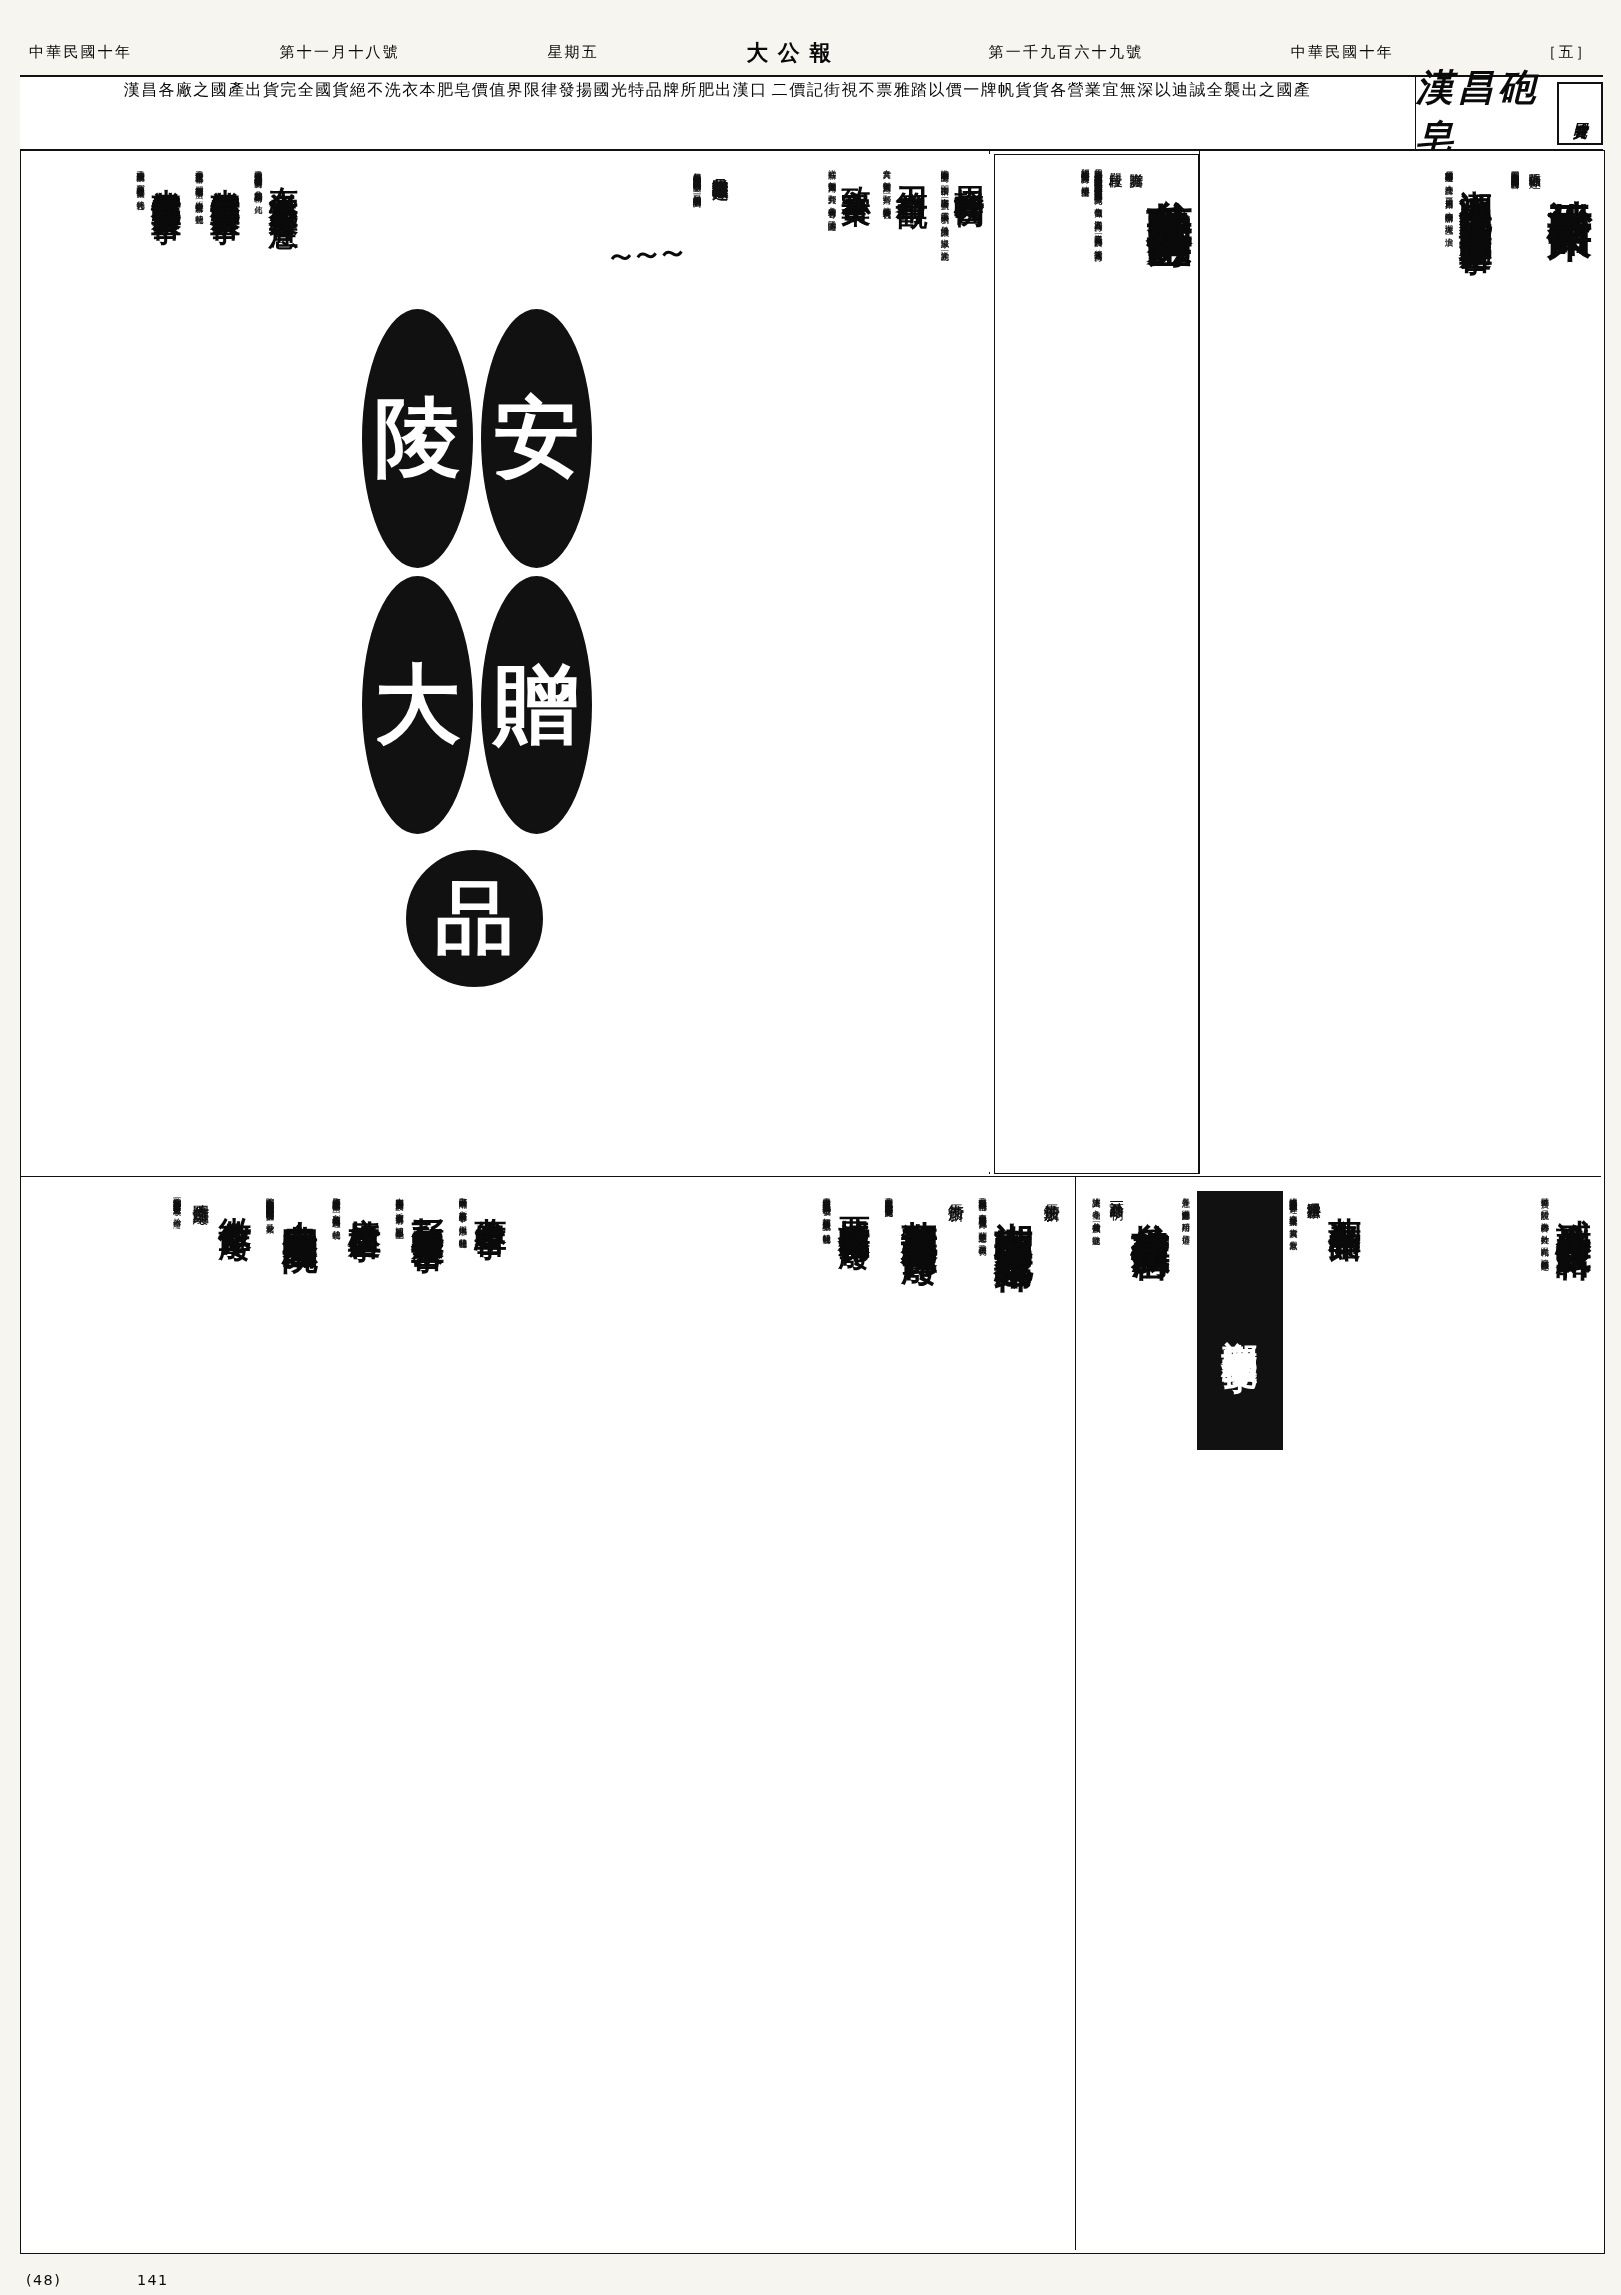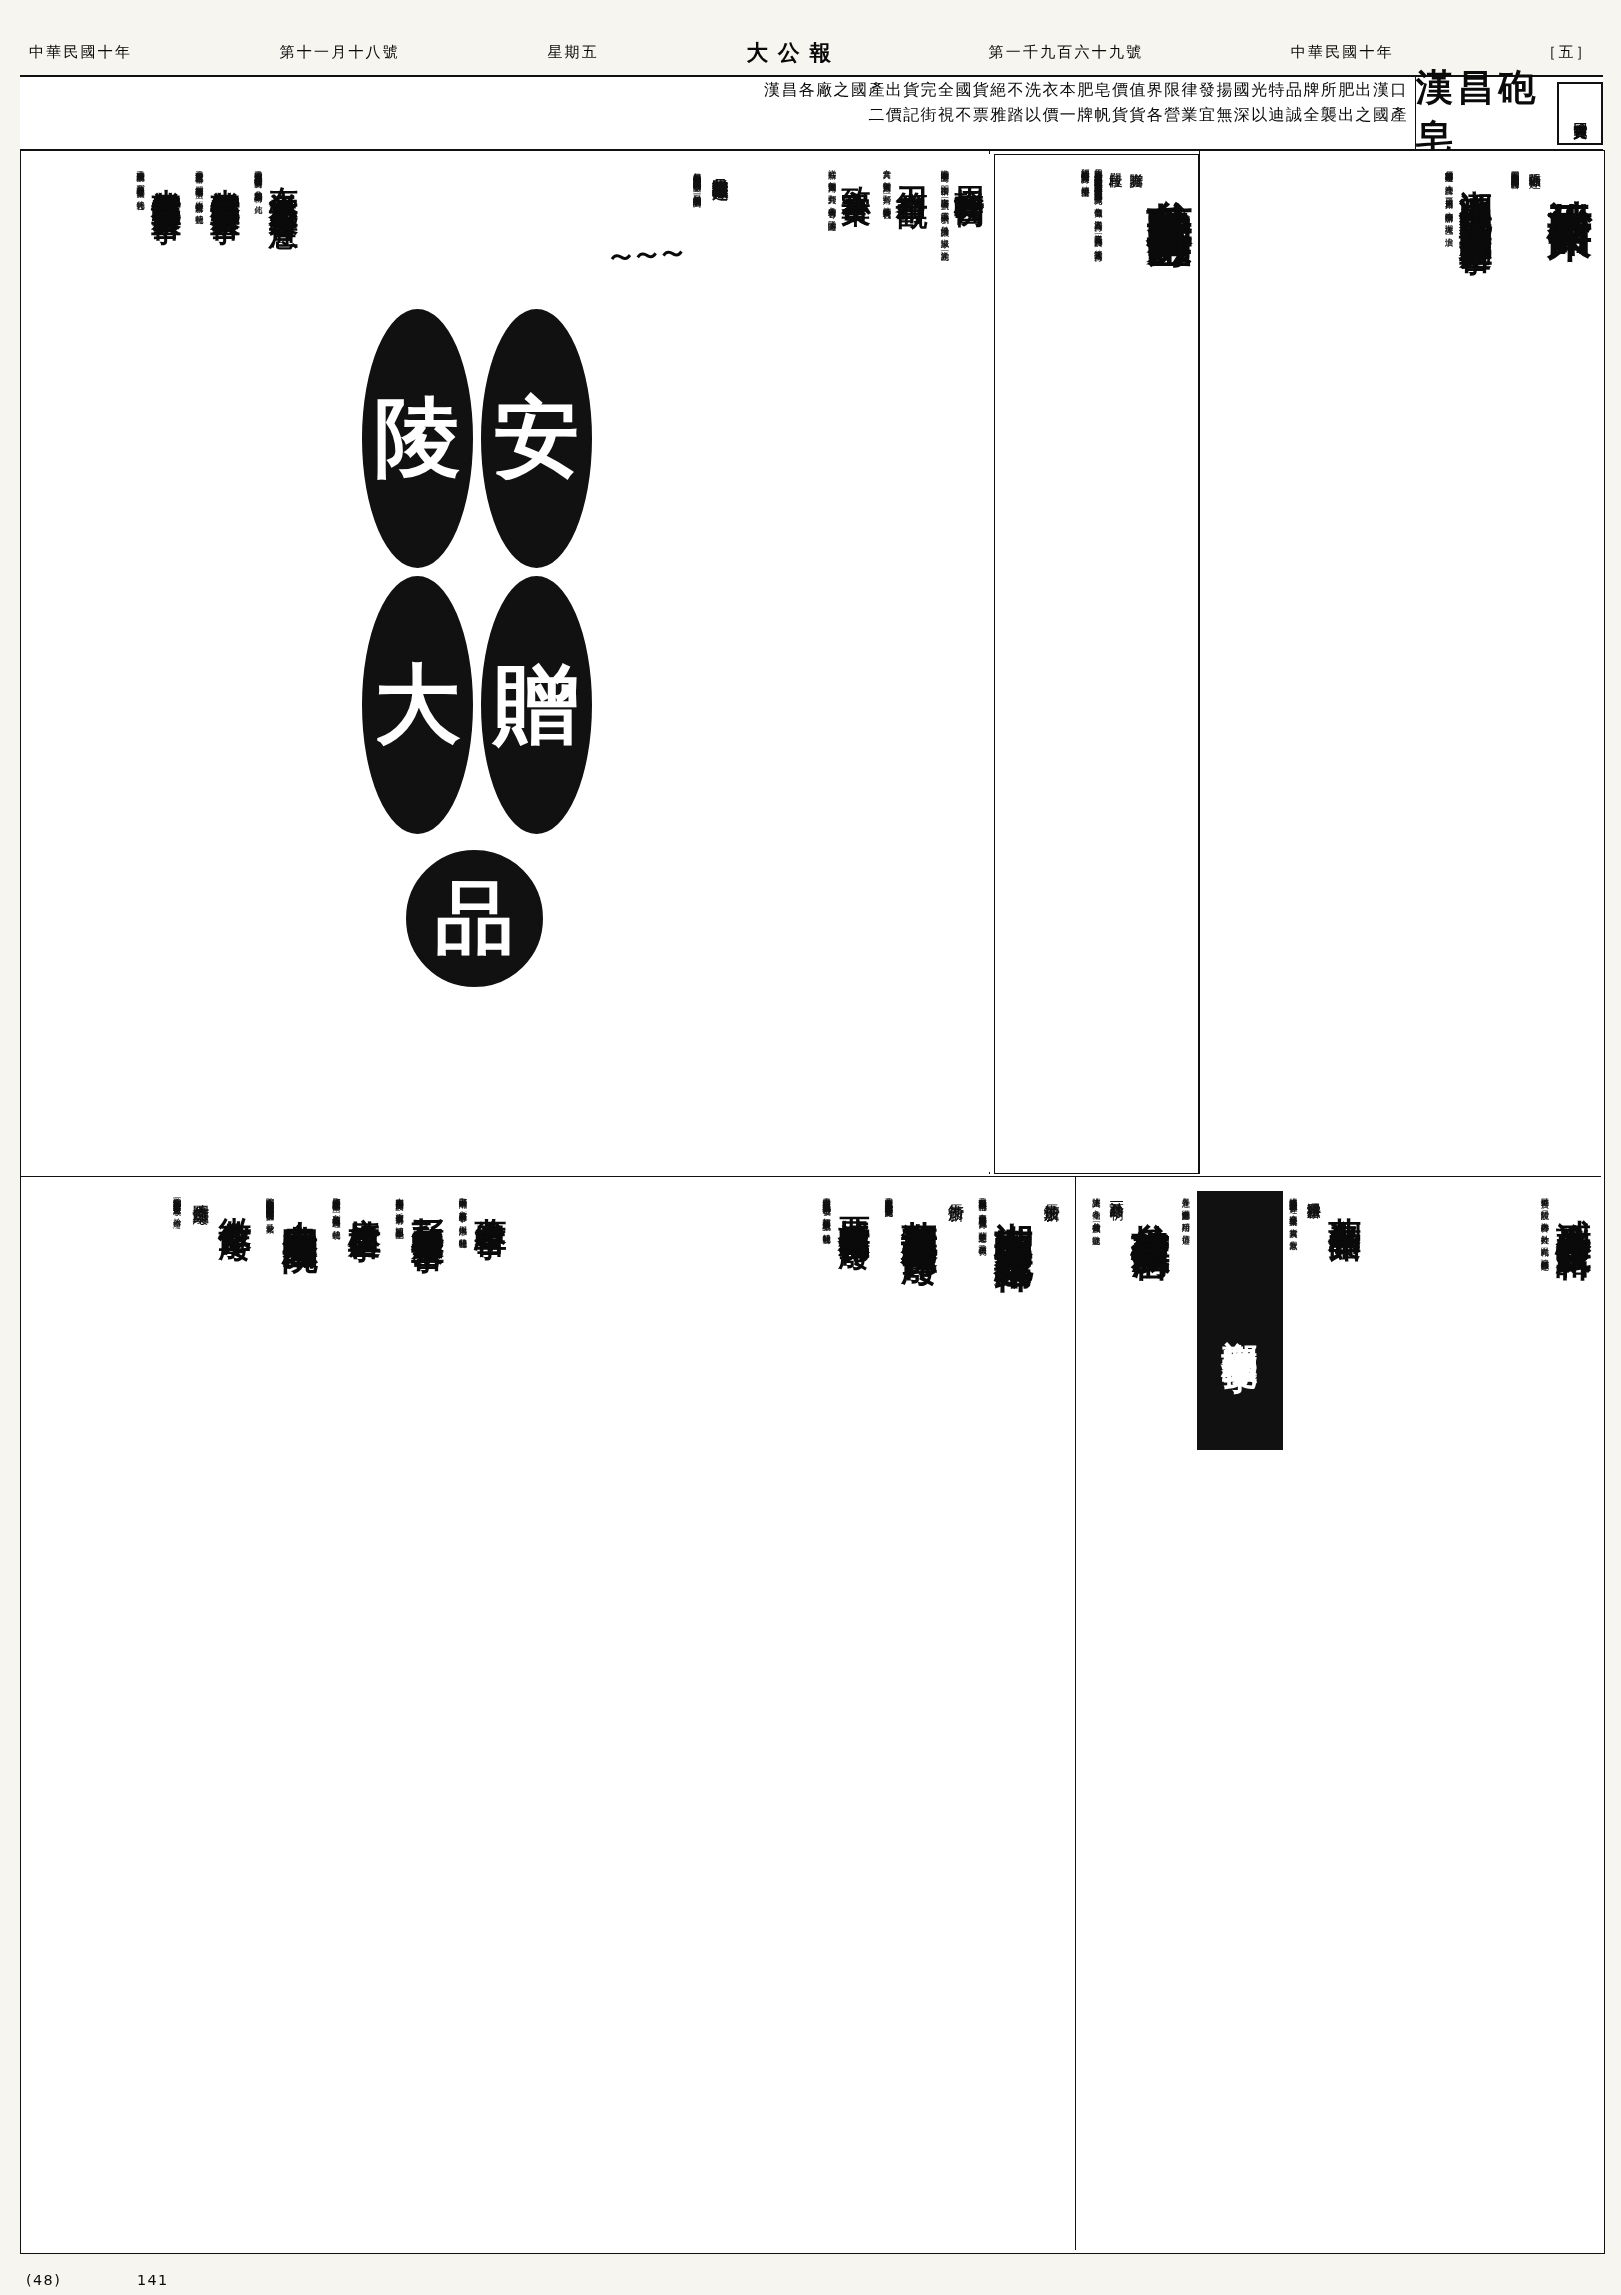--- a/index.html
+++ b/index.html
@@ -32,34 +32,34 @@
     position:absolute;left:20px;top:75px;width:1583px;height:72px;
     border-top:2.2px solid #111;border-bottom:2.2px solid #111;
     background:#fff;
   }
   .banner-inner{
     position:absolute;inset:0;
     display:flex;flex-direction:row-reverse;align-items:stretch;
   }
   .banner-logo{
     width:187px;display:flex;flex-direction:row-reverse;align-items:center;
-    justify-content:center;gap:4.3px;border-left:1.4px solid #111;
+    justify-content:center;gap:4.3px;border-left:1.4px solid #111;font-style:italic;
   }
   .logo-box{
     width:42px;height:59px;border:2.2px solid #111;
     display:flex;align-items:center;justify-content:center;
     font-size:13.7px;font-weight:bold;line-height:1;
     writing-mode:vertical-rl;text-orientation:upright;letter-spacing:0.7px;
   }
   .logo-big{
     font-size:37px;font-weight:bold;letter-spacing:4.3px;
     writing-mode:horizontal-tb;
   }
   .banner-lines{
-    flex:1;display:flex;flex-direction:column;
+    flex:1;display:flex;flex-direction:row;justify-content:center;
     gap:4.3px;padding:2.9px 7.2px;
   }
   .banner-lines div{
     font-size:16px;letter-spacing:1.4px;text-align:right;
     white-space:nowrap;overflow:hidden;
   }
   
   .body-area{
     position:absolute;left:20px;top:150px;width:1583px;height:2105px;
   }

